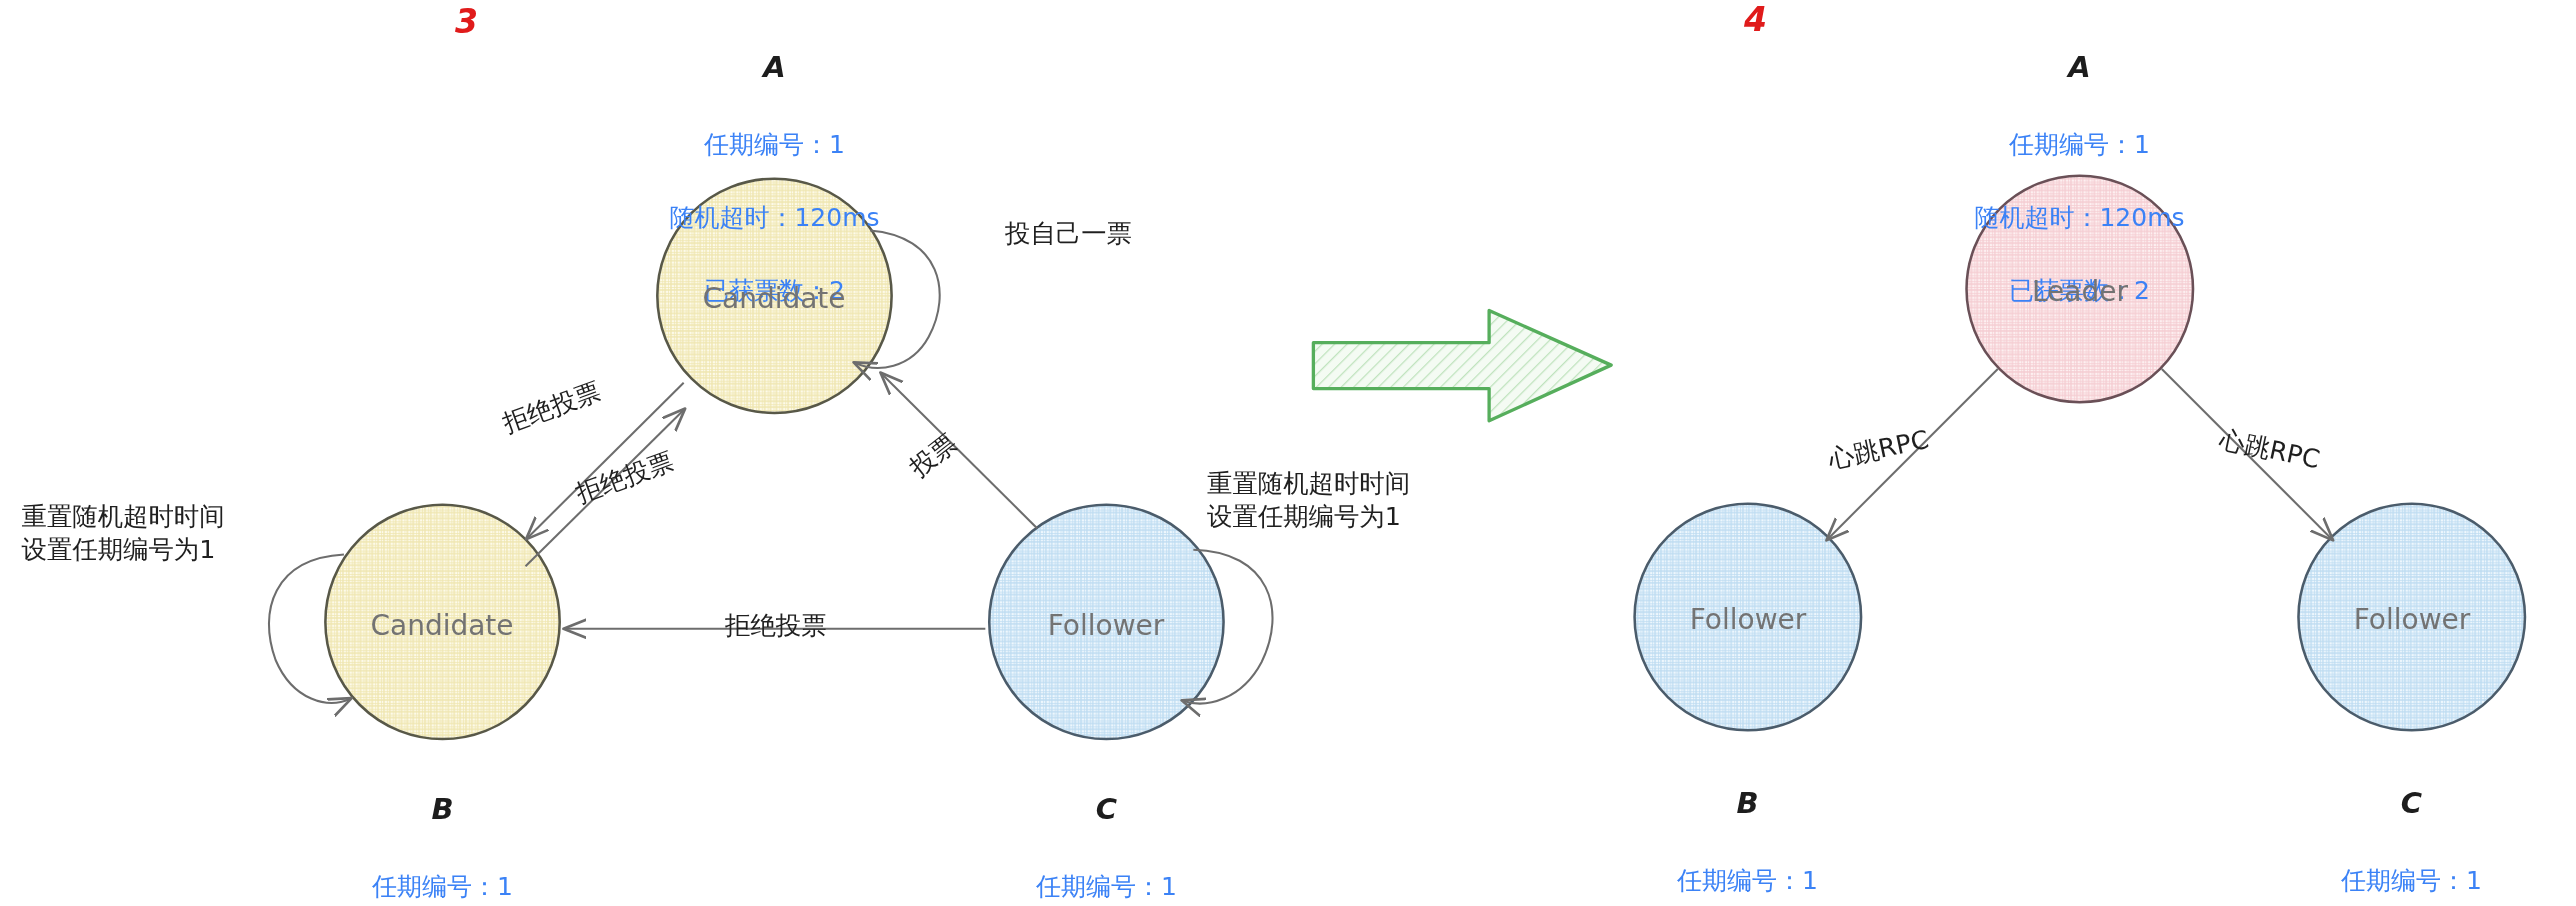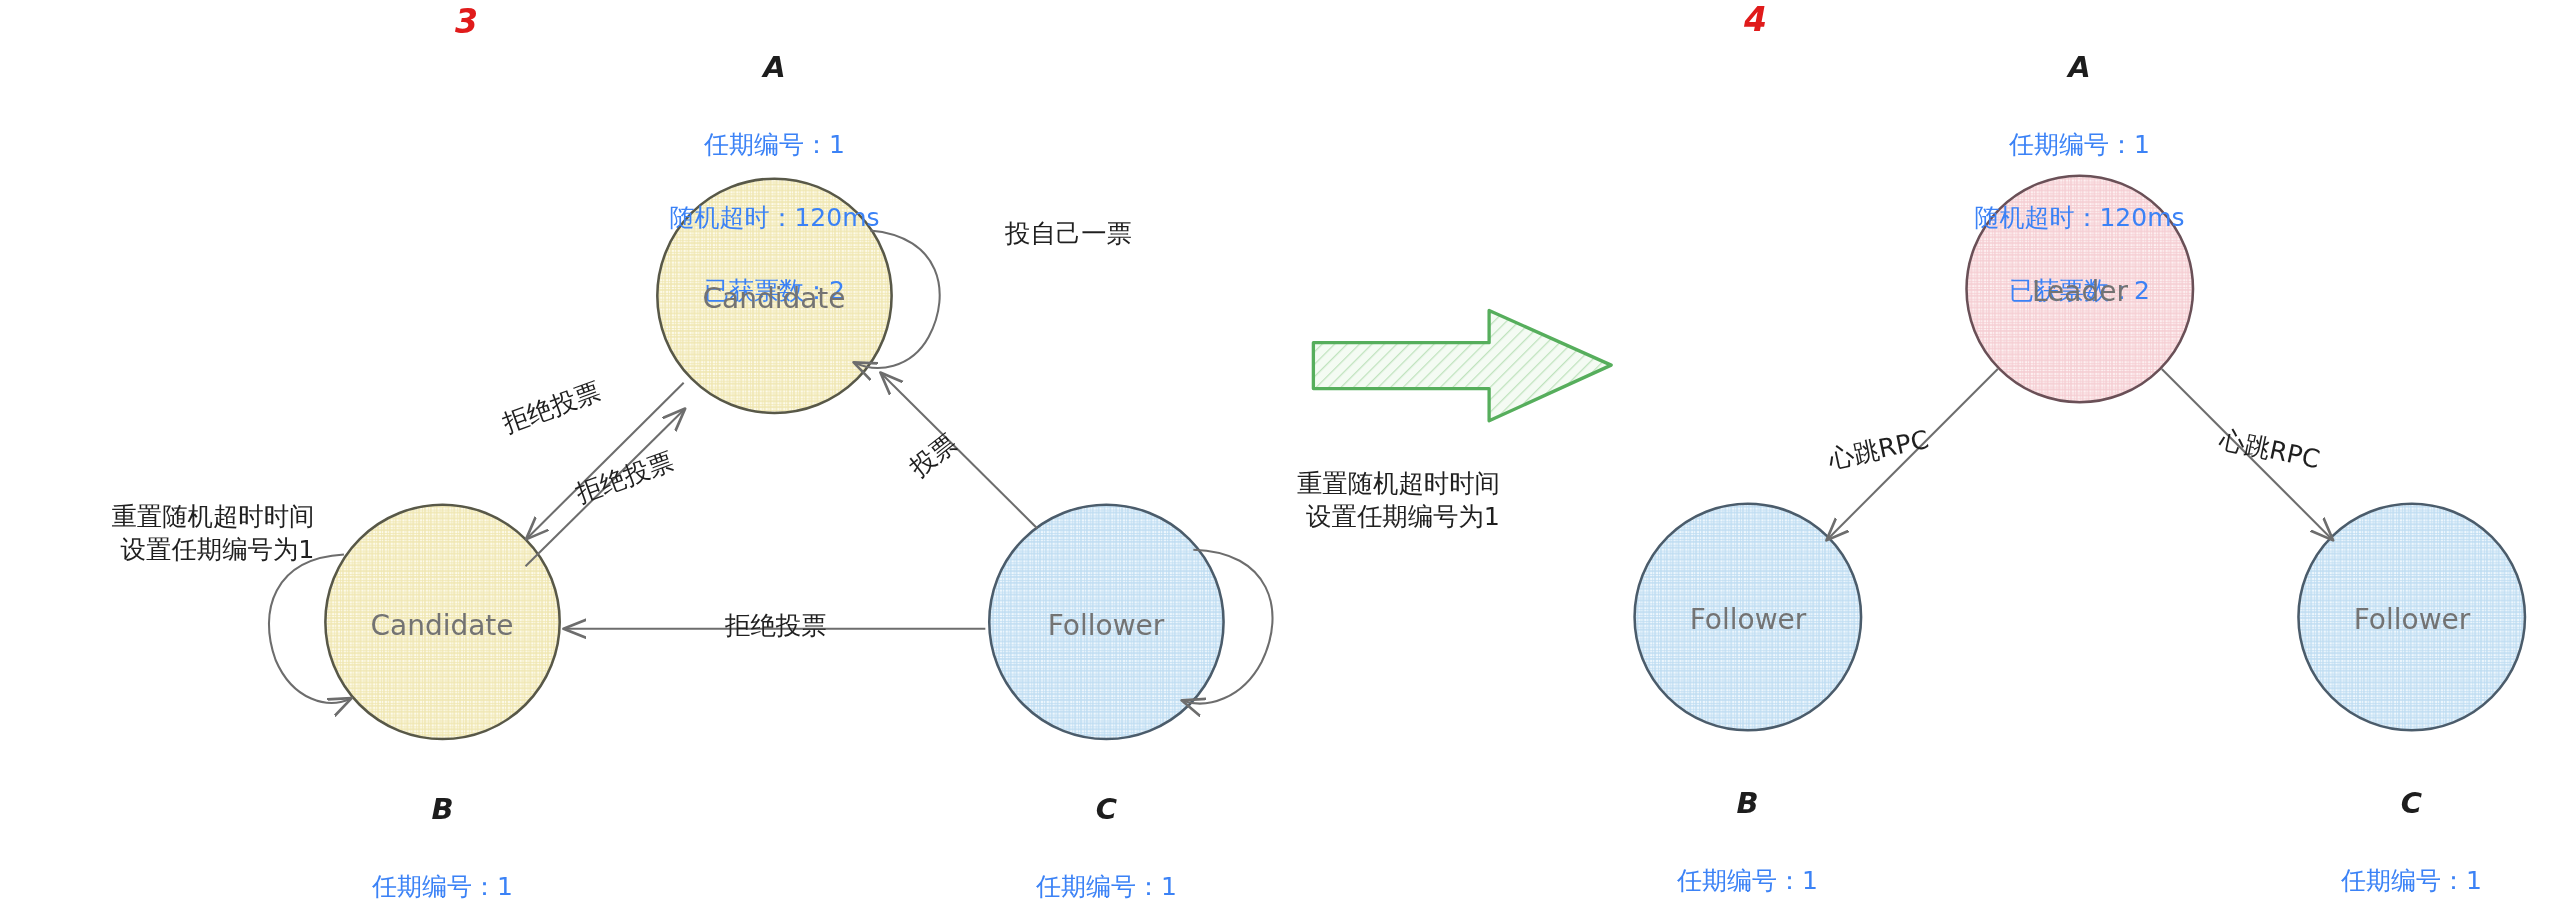--- a/index.html
+++ b/index.html
@@ -64,21 +64,21 @@
     display: block;
   }
   .edge-label {
     position: absolute;
     font-size: 25.4px;
     color: #1f1f1f;
     white-space: pre;
     line-height: 1.3;
   }
   .edge-label.multi {
-    text-align: right;
+    text-align: left;
   }
   .node-label {
     position: absolute;
     font-size: 28px;
     color: #737373;
     white-space: pre;
     text-align: center;
     transform: translate(-50%, -50%);
     pointer-events: none;
   }

